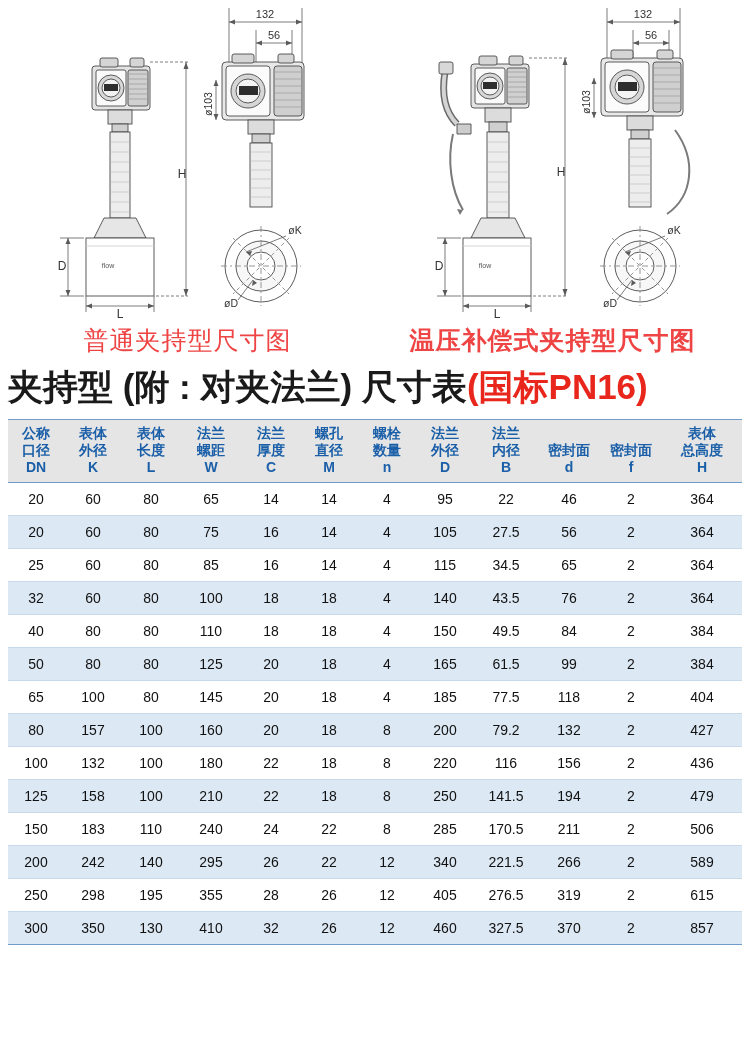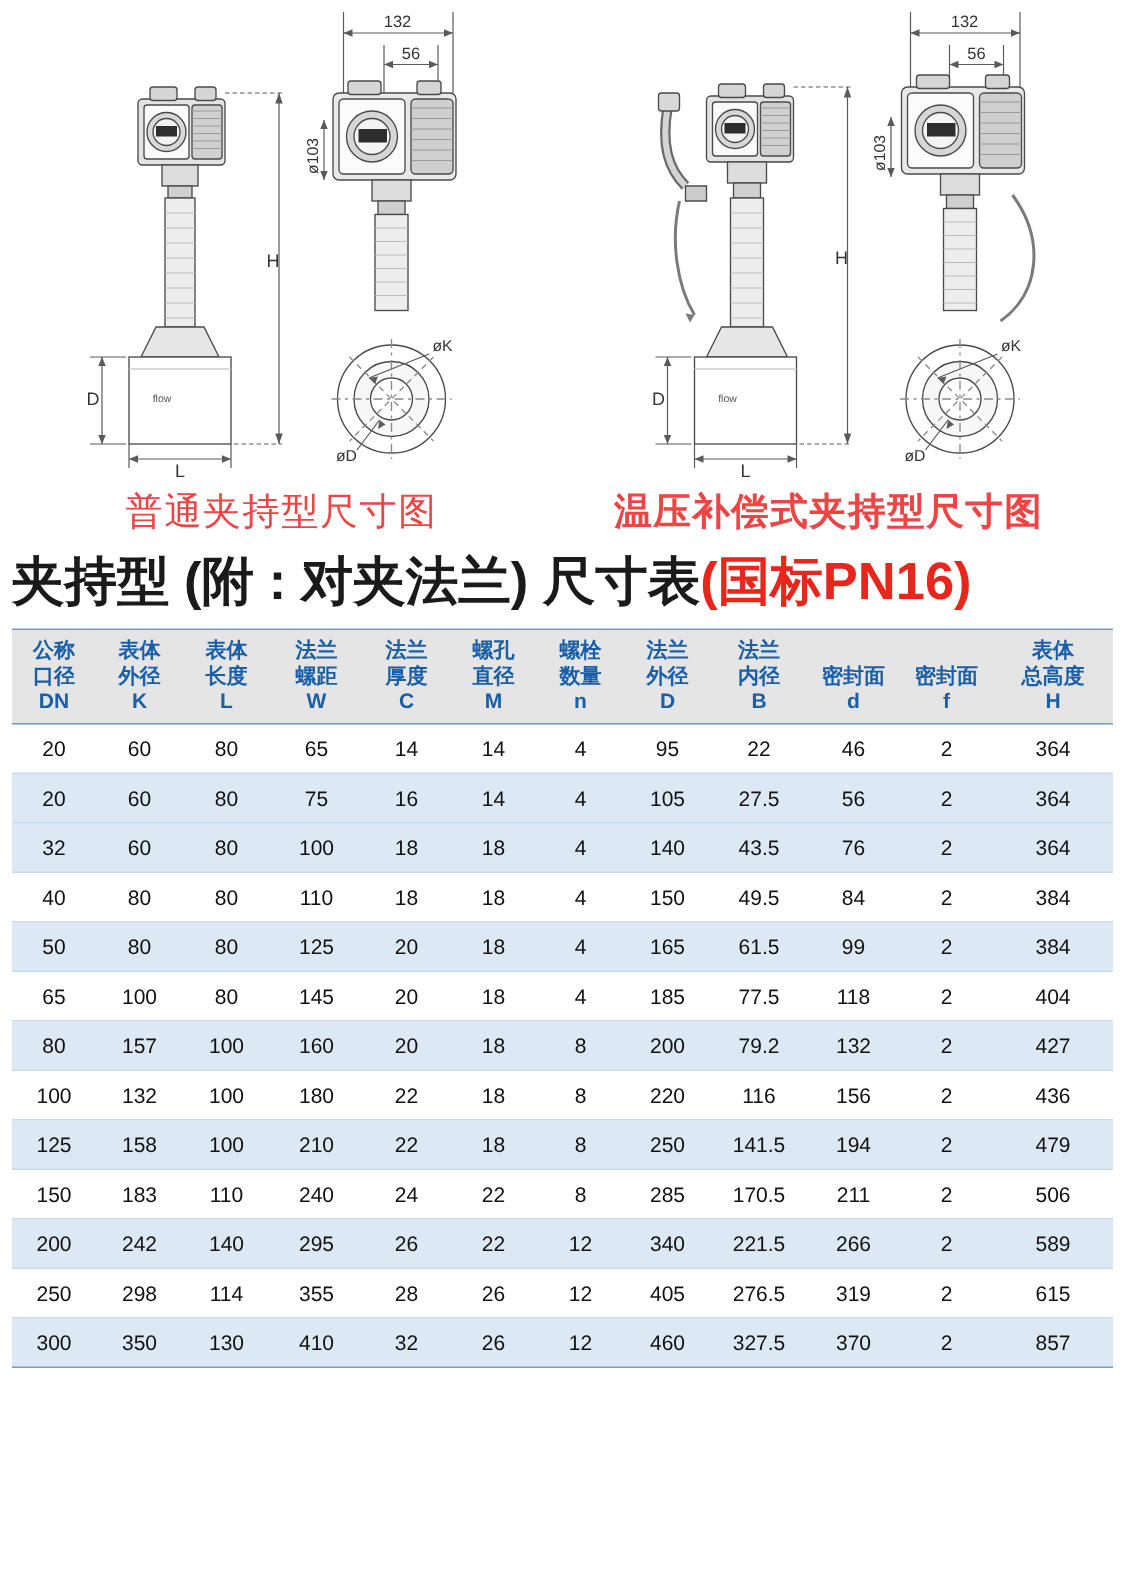--- a/index.html
+++ b/index.html
@@ -468,20 +468,34 @@
         <td>75</td>
         <td>16</td>
         <td>14</td>
         <td>4</td>
         <td>105</td>
         <td>27.5</td>
         <td>56</td>
         <td>2</td>
         <td>364</td>
       </tr>
+      <tr class="plain">
+        <td>25</td>
+        <td>60</td>
+        <td>80</td>
+        <td>85</td>
+        <td>16</td>
+        <td>14</td>
+        <td>4</td>
+        <td>115</td>
+        <td>34.5</td>
+        <td>65</td>
+        <td>2</td>
+        <td>364</td>
+      </tr>
       <tr class="alt">
         <td>32</td>
         <td>60</td>
         <td>80</td>
         <td>100</td>
         <td>18</td>
         <td>18</td>
         <td>4</td>
         <td>140</td>
         <td>43.5</td>
@@ -597,21 +611,21 @@
         <td>12</td>
         <td>340</td>
         <td>221.5</td>
         <td>266</td>
         <td>2</td>
         <td>589</td>
       </tr>
       <tr class="plain">
         <td>250</td>
         <td>298</td>
-        <td>114</td>
+        <td>195</td>
         <td>355</td>
         <td>28</td>
         <td>26</td>
         <td>12</td>
         <td>405</td>
         <td>276.5</td>
         <td>319</td>
         <td>2</td>
         <td>615</td>
       </tr>

